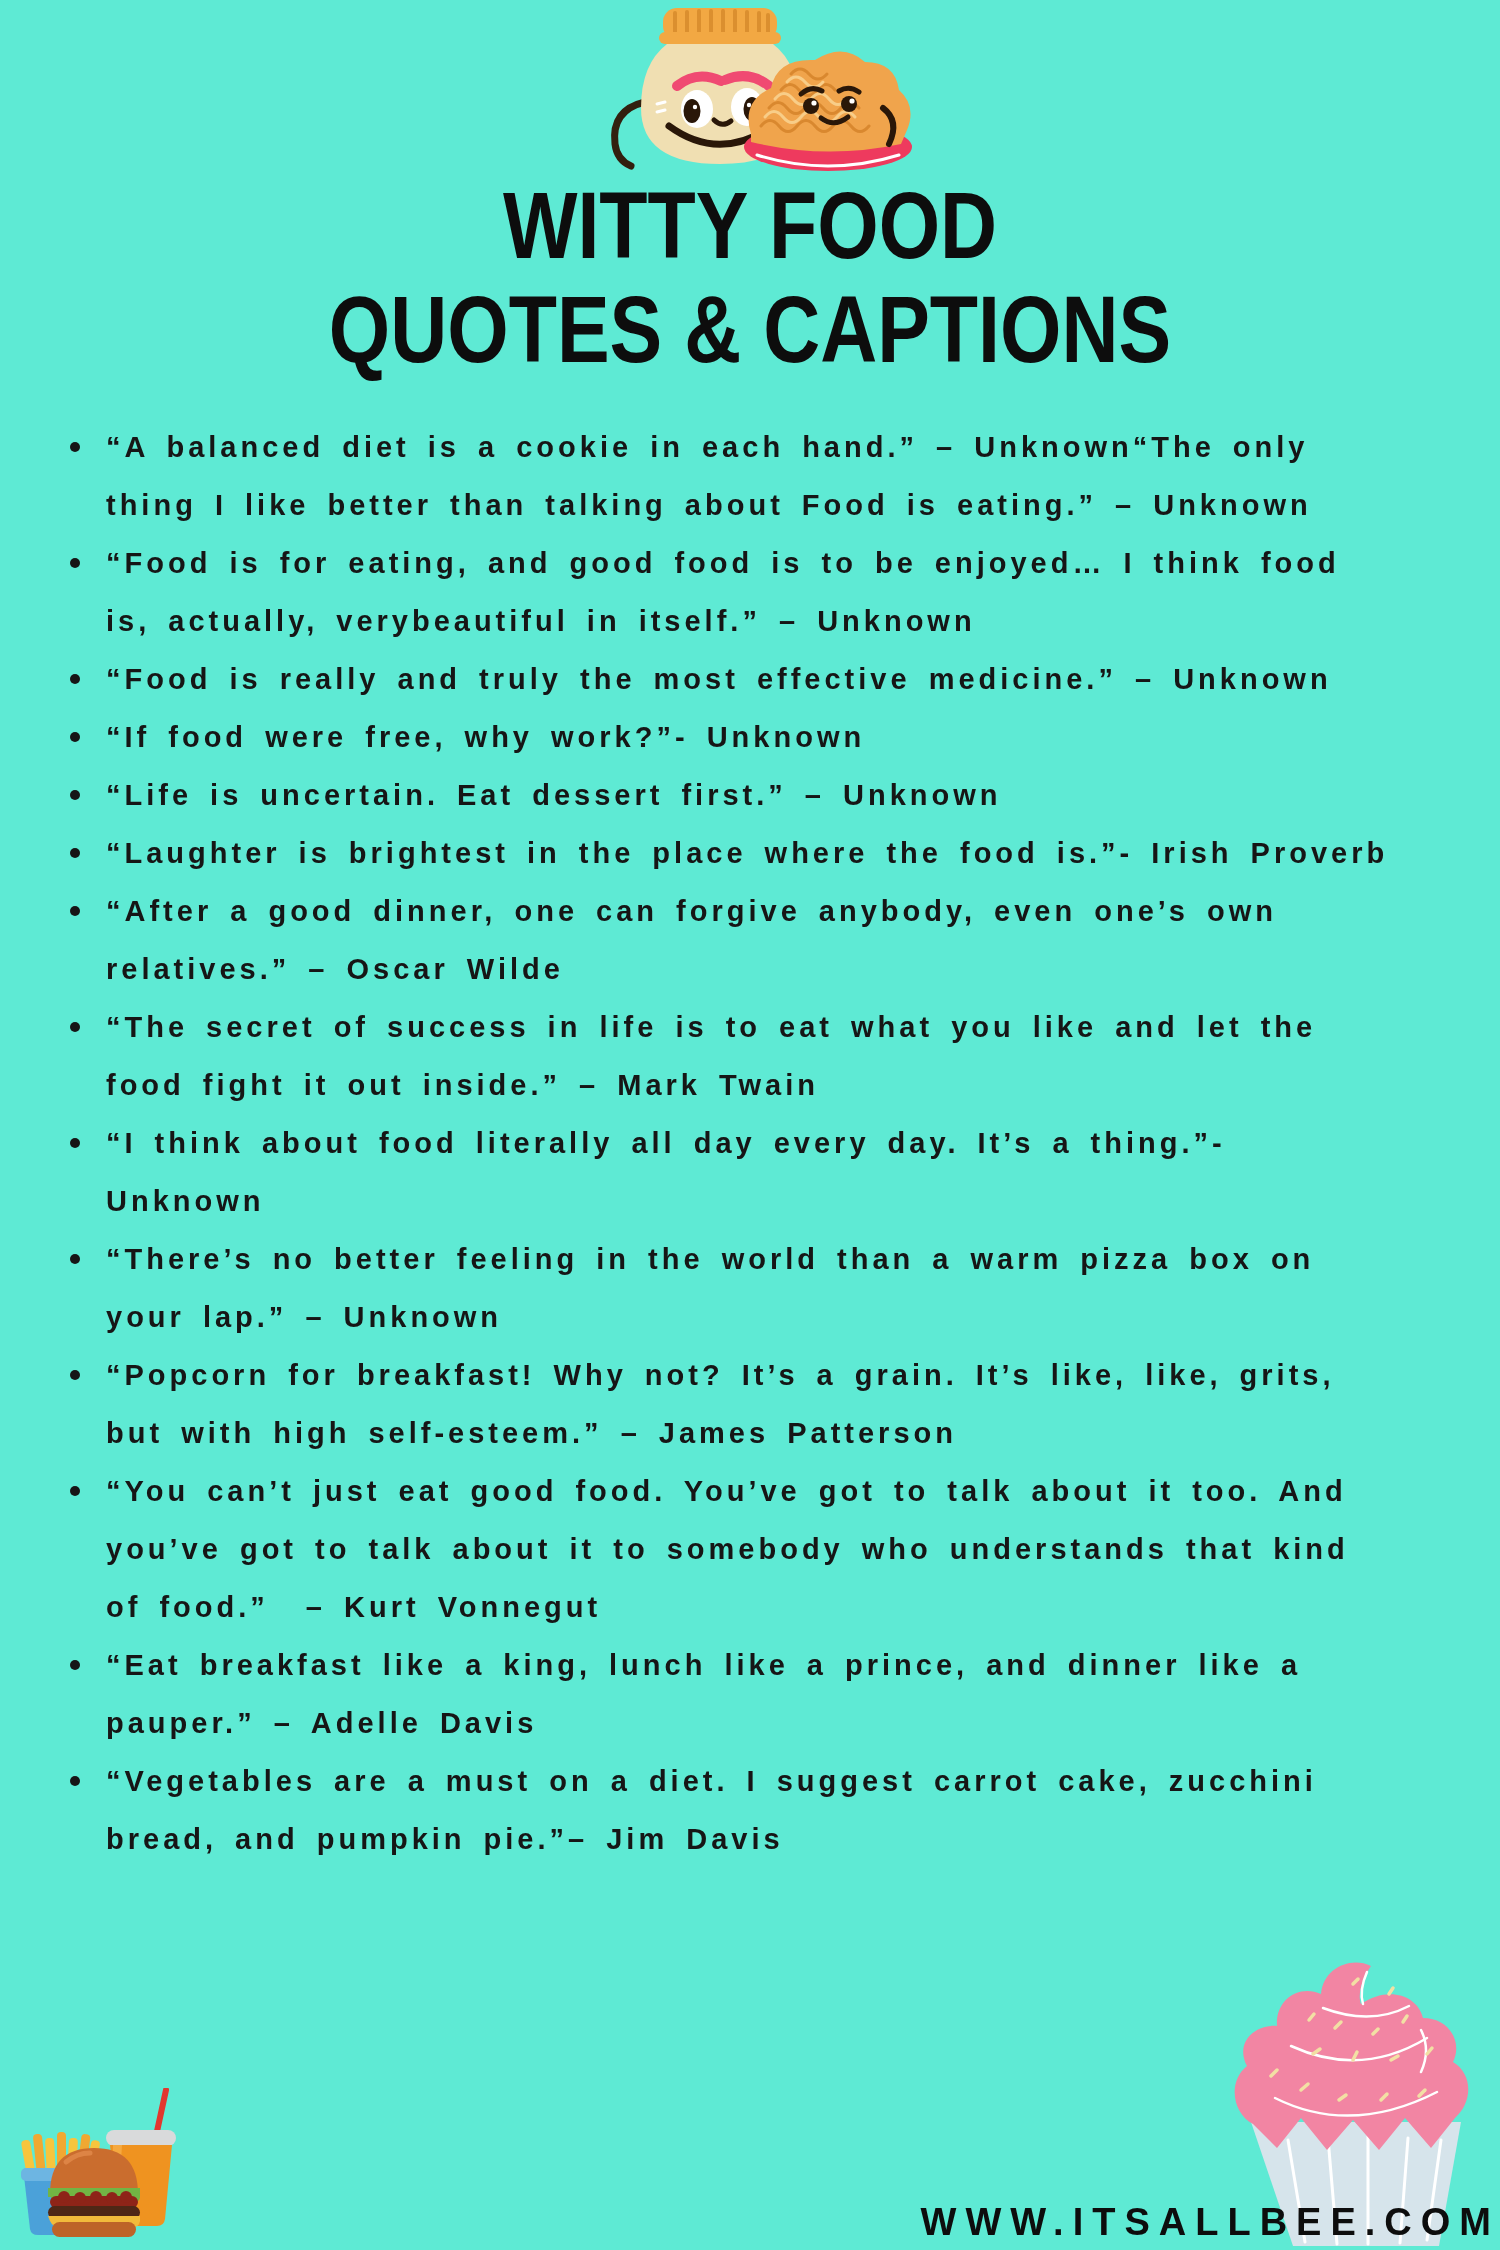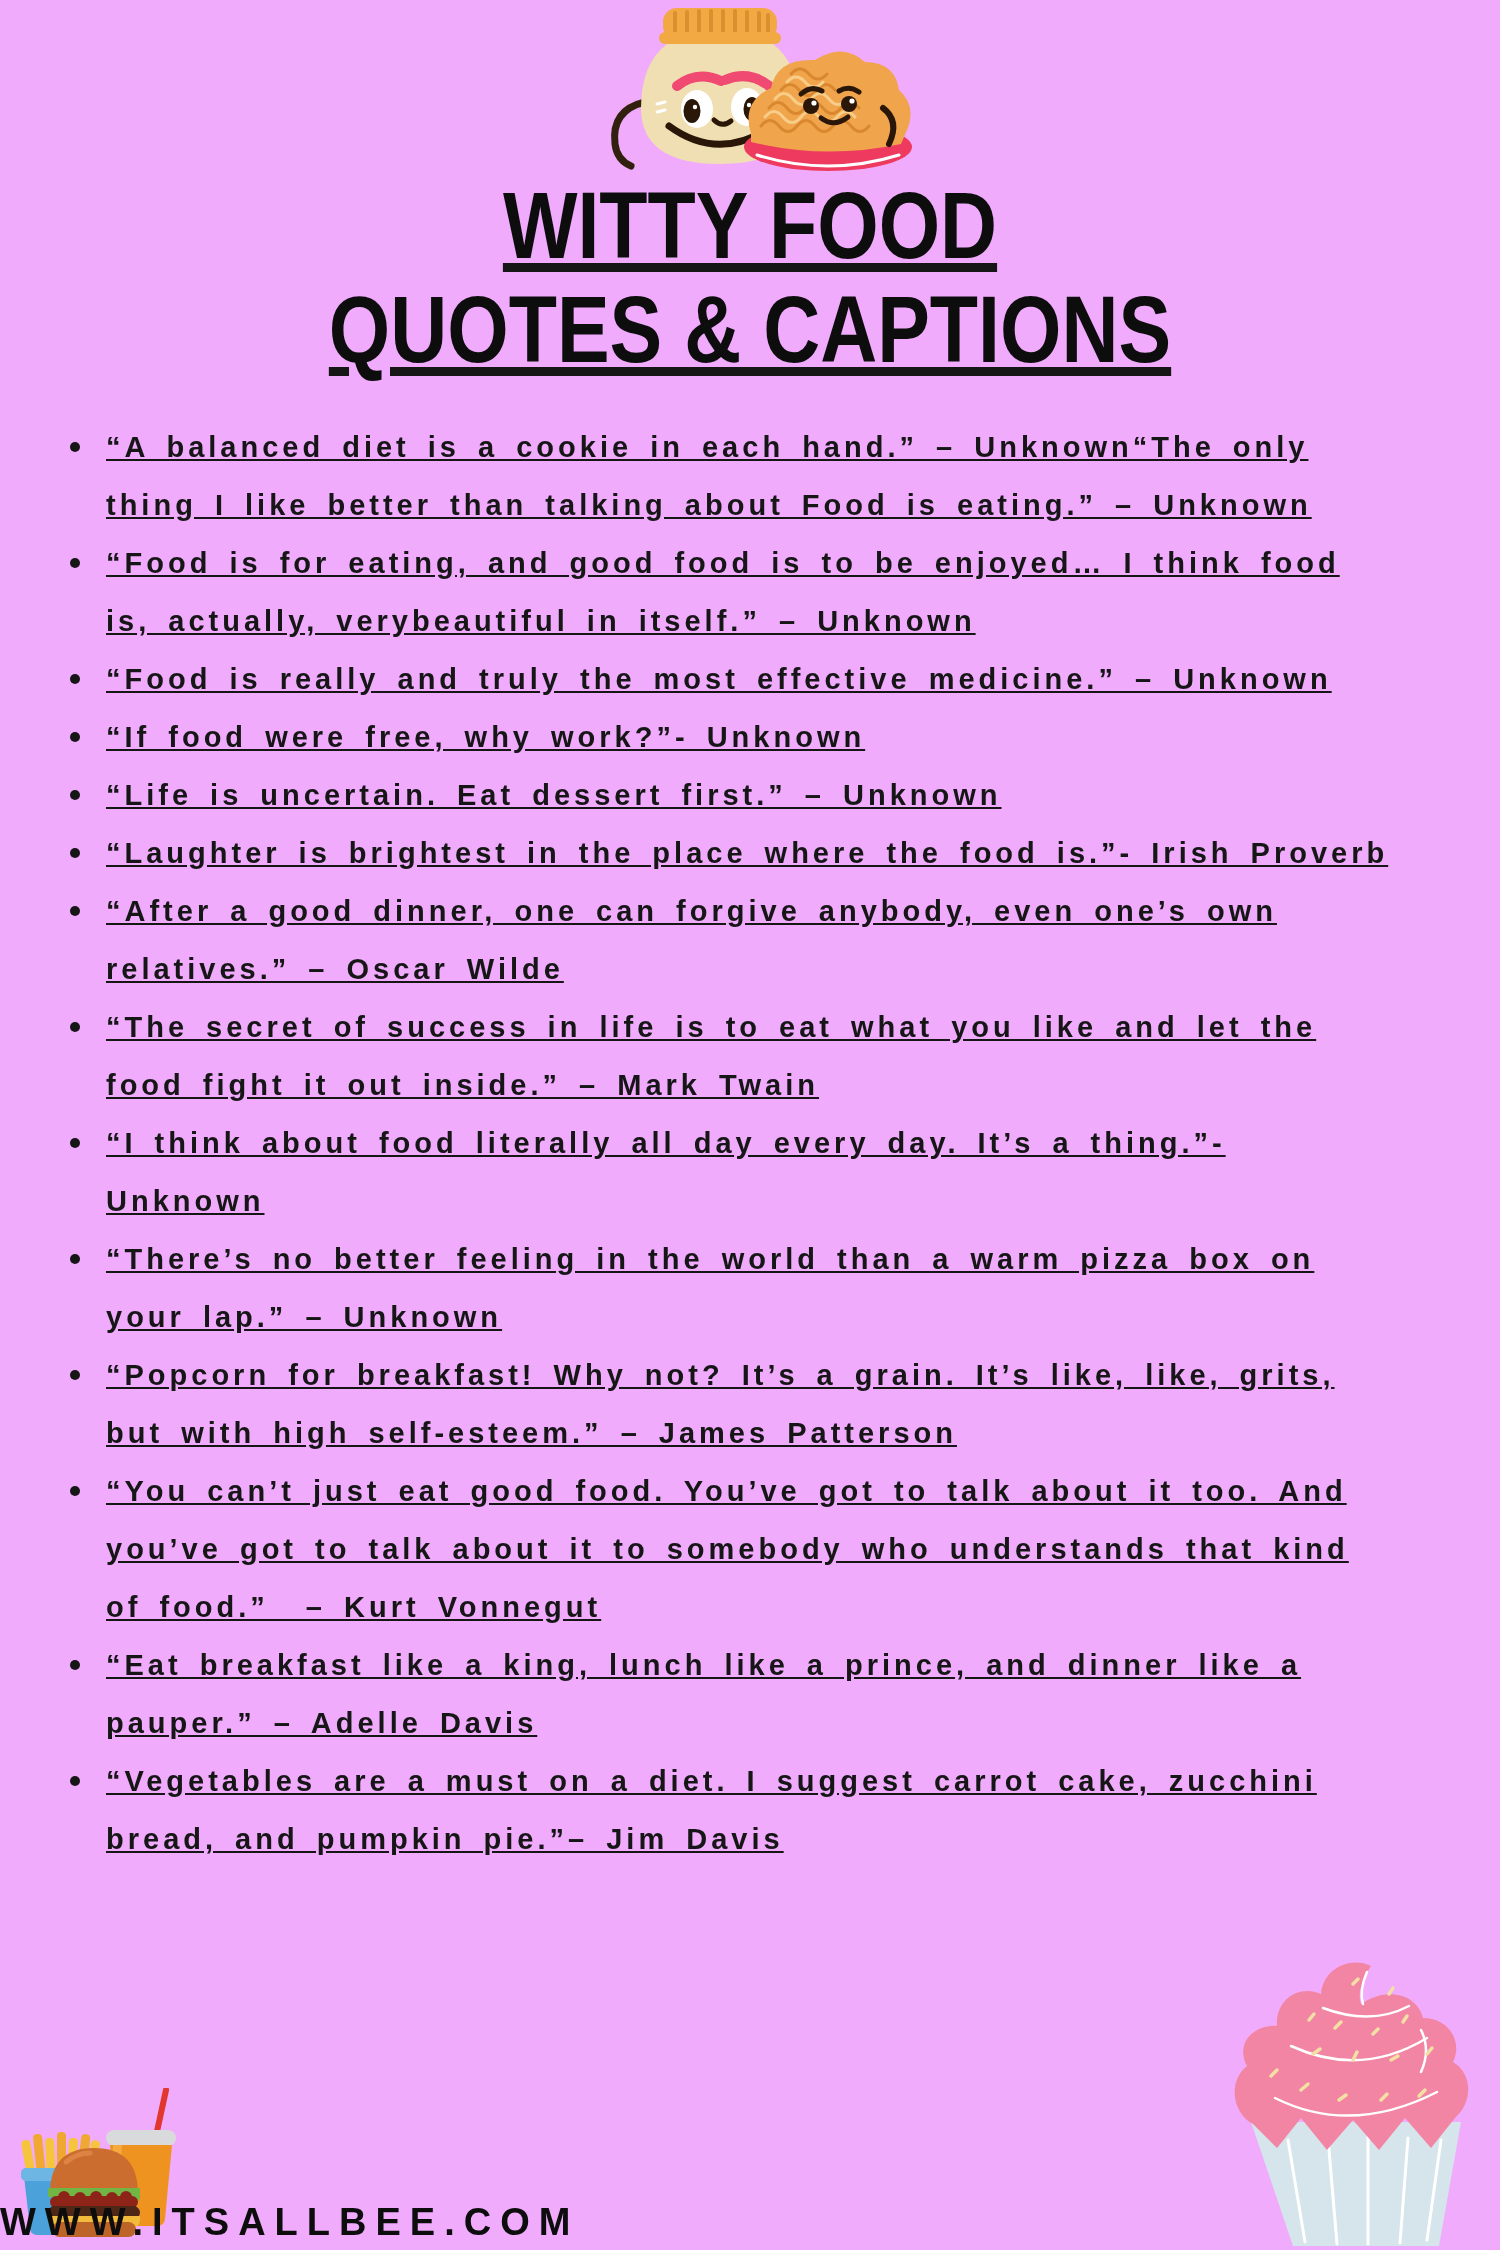--- a/index.html
+++ b/index.html
@@ -1,21 +1,20 @@
 <!DOCTYPE html>
 <html><head>
 <meta charset="utf-8">
 <style>
   html,body { margin:0; padding:0; background:#ffffff; }
   .page {
     position:relative; width:1500px; height:2250px;
-    background:#f0abfc; overflow:hidden;
+    background:#5eead4; overflow:hidden;
     font-family:"Liberation Sans", sans-serif;
     color:#161616;
-    text-decoration:underline;
   }
   .top-illo { display:block; margin:6px auto 0; }
   .title {
     margin:0; margin-top:0px; text-align:center;
     font-size:94px; line-height:104px; font-weight:bold;
     letter-spacing:0px; color:#0d0d0d;
     transform:scaleX(0.84); transform-origin:50% 50%;
   }
   .title .tline { display:block; }
   ul.quotes {
@@ -26,21 +25,21 @@
     position:relative; margin:0; padding:0;
     font-size:29px; font-weight:bold; line-height:58px;
     letter-spacing:4px; word-spacing:6px; color:#161616;
   }
   li.quote::before {
     content:""; position:absolute; left:-36px; top:24px;
     width:10px; height:10px; border-radius:50%; background:#161616;
   }
   .footer {
     position:absolute; left:0; bottom:6px; width:100%;
-    text-align:left; font-size:38px; font-weight:bold;
+    text-align:right; font-size:38px; font-weight:bold;
     letter-spacing:9px; color:#0d0d0d;
   }
   .fastfood { position:absolute; left:20px; bottom:12px; }
   .cupcake  { position:absolute; right:4px; bottom:0px; }
 </style>
 </head>
 <body>
 
 <div class="page">
 

